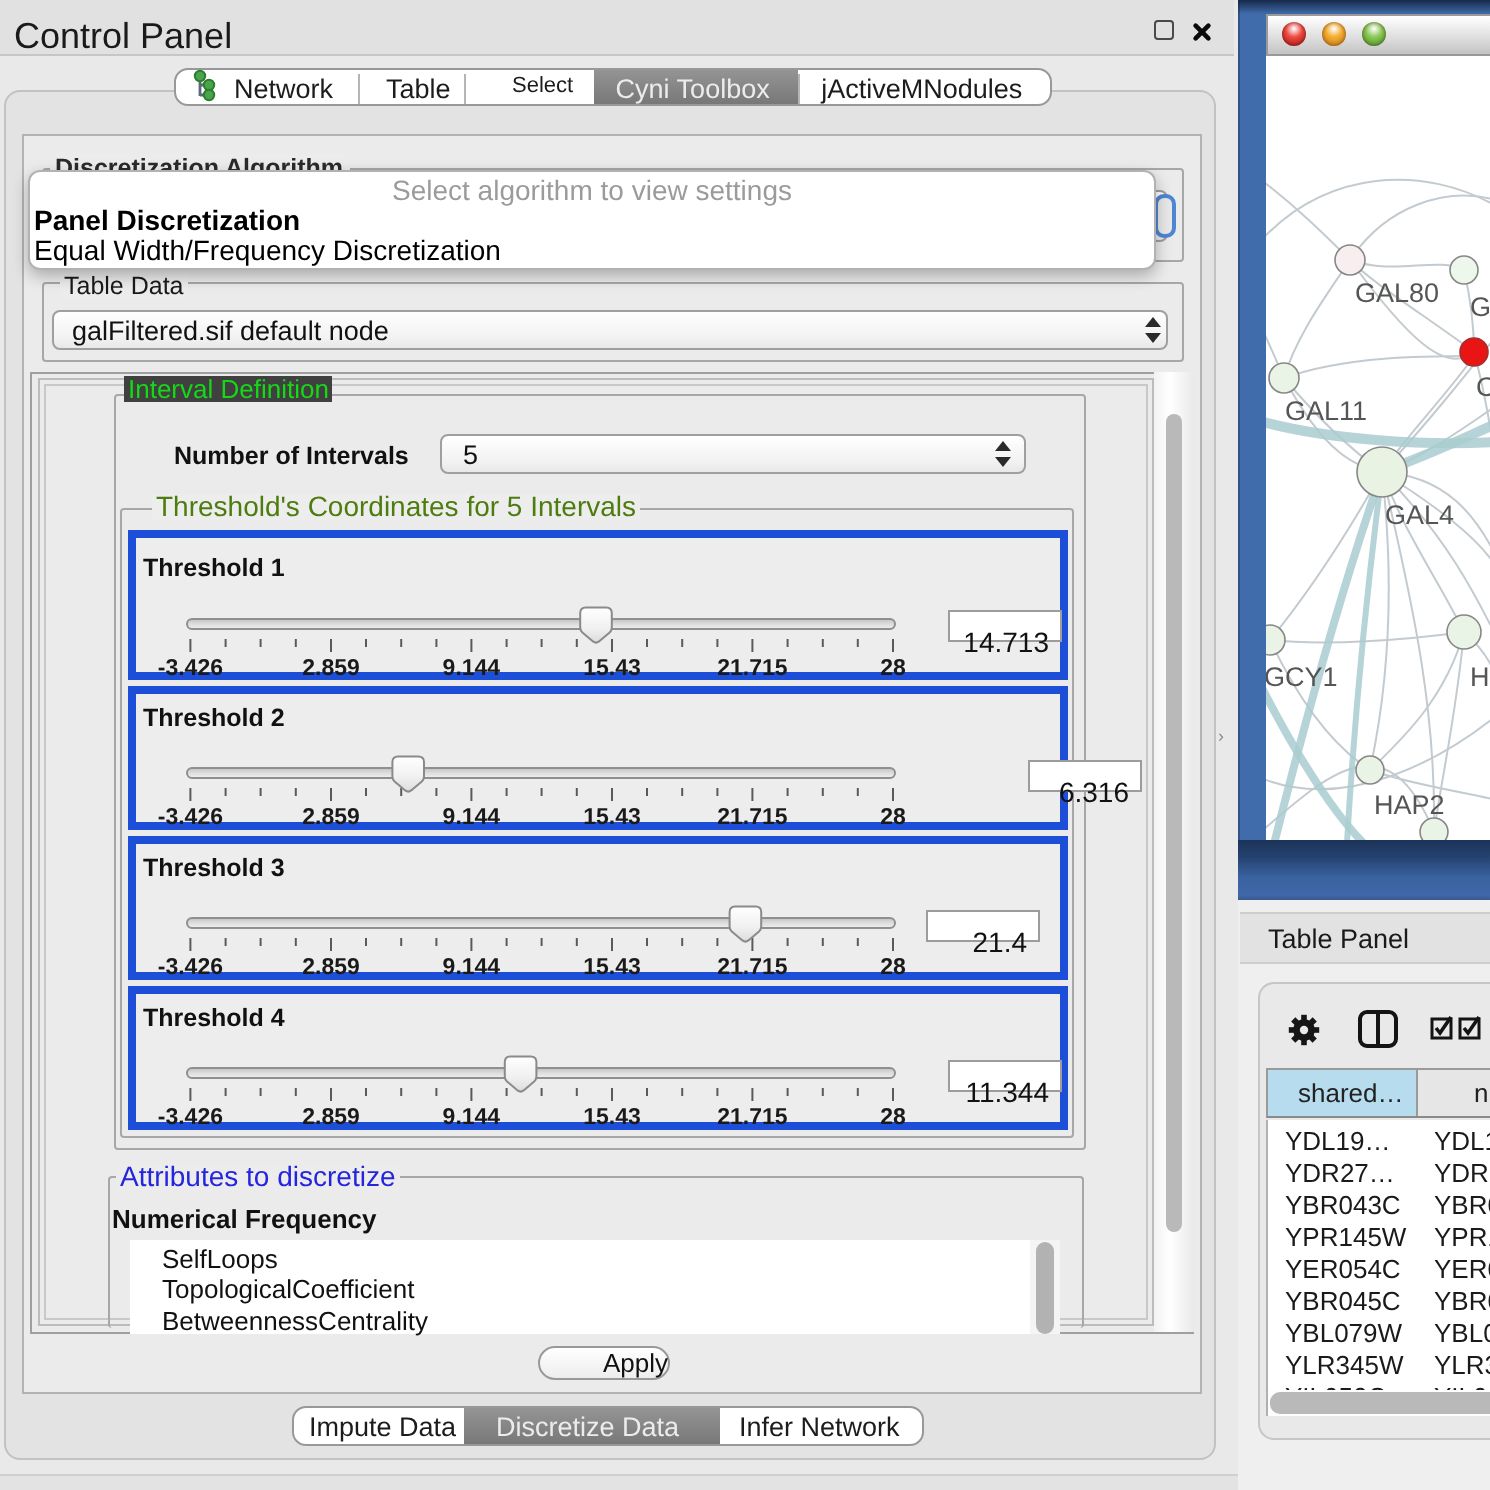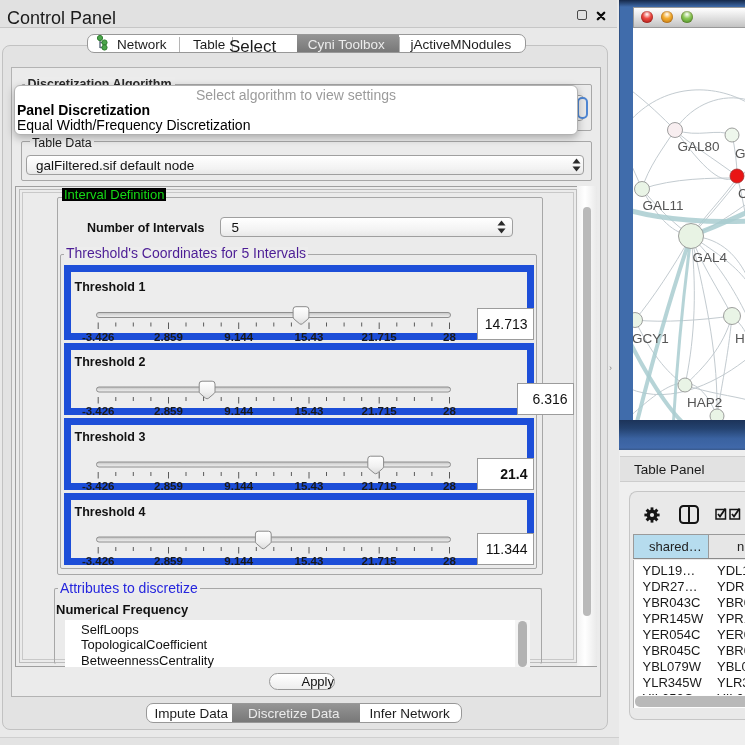--- a/index.html
+++ b/index.html
@@ -1,20 +1,20 @@
 <!DOCTYPE html>
 <html><head><meta charset="utf-8">
 <style>
   * { margin:0; padding:0; box-sizing:border-box; }
   html,body { width:745px; height:745px; overflow:hidden; }
   body { font-family:"Liberation Sans", sans-serif; background:#e9e9e9; position:relative; }
   .abs { position:absolute; }
-  .tpanel { position:absolute; left:64px; width:470px; background:#ededed; border:7px solid #1d4ed8; }
+  .tpanel { position:absolute; left:64px; width:470px; background:#ededed; border:4px solid #1d4ed8; }
   .tlabel { position:absolute; left:3.5px; font-size:12.5px; font-weight:bold; color:#111; }
-  .vbox { position:absolute; width:56.5px; height:32px; background:#fff; border:1px solid #9c9c9c;
+  .vbox { position:absolute; width:56.5px; height:16px; background:#fff; border:1px solid #9c9c9c;
           font-size:14px; color:#111; text-align:right; padding:7px 5px 0 0; }
   .gbox { position:absolute; border:1px solid #a7a7a7; border-radius:2px; }
   .gtitle { position:absolute; background:#ededed; padding:0 2px; line-height:13px; }
   .combo { position:absolute; background:linear-gradient(#ffffff,#f2f2f2 70%,#e8e8e8); border:1px solid #9f9f9f; border-radius:4px; }
   .combotext { position:absolute; font-size:13.5px; color:#111; }
 </style></head>
 <body>
 <svg width="0" height="0" style="position:absolute">
     <defs>
 <linearGradient id="trackg" x1="0" y1="0" x2="0" y2="1">
@@ -42,21 +42,21 @@
   </svg>
 <div class="abs" style="left:2px;top:45px;width:606px;height:685px;background:#e3e3e3;border:1px solid #c2c2c2;border-radius:8px;"></div>
 <div class="abs" style="left:11px;top:67px;width:590px;height:630px;background:#ebebeb;border:1px solid #b3b3b3;"></div>
 <div class="abs" style="left:87px;top:33.5px;width:438.5px;height:19.5px;background:#ffffff;border:1px solid #989898;border-radius:7px;overflow:hidden;">
     <div style="position:absolute;left:209px;top:0;width:101.7px;height:100%;background:linear-gradient(#949494,#787878);"></div>
     <div style="position:absolute;left:90.6px;top:2px;width:1px;height:15px;background:#b5b5b5;"></div>
     <div style="position:absolute;left:144.3px;top:2px;width:1px;height:15px;background:#b5b5b5;"></div>
     <div style="position:absolute;left:310.7px;top:2px;width:1px;height:15px;background:#b5b5b5;"></div>
     <div style="position:absolute;top:2px;font-size:13.5px;color:#1c1c1c;left:29px;">Network</div>
     <div style="position:absolute;top:2px;font-size:13.5px;color:#1c1c1c;left:105px;">Table</div>
-    <div style="position:absolute;top:2px;font-size:17px;color:#1c1c1c;left:141px;">Select</div>
+    <div style="position:absolute;top:2px;font-size:11px;color:#1c1c1c;left:168px;">Select</div>
     <div style="position:absolute;top:2px;font-size:13.5px;color:#1c1c1c;left:219.8px;color:#ececec;">Cyni Toolbox</div>
     <div style="position:absolute;top:2px;font-size:13.5px;color:#1c1c1c;left:322.6px;">jActiveMNodules</div>
   </div>
 <svg class="abs" style="left:94px;top:34px" width="16" height="18">
 <path d="M6,4 L6,14 M6,8.5 L10,8.5 M6,13.5 L10,13.5" stroke="#5a6a7a" stroke-width="1.4" fill="none"></path>
 <circle cx="6" cy="4" r="2.6" fill="#4aa54a" stroke="#2e7d2e"></circle>
     <circle cx="10.5" cy="8.5" r="2.6" fill="#4aa54a" stroke="#2e7d2e"></circle>
     <circle cx="10.5" cy="13.5" r="2.6" fill="#4aa54a" stroke="#2e7d2e"></circle>
   </svg>
 <div class="gbox" style="left:21px;top:84px;width:571px;height:47px;"></div>
@@ -70,30 +70,30 @@
 <svg style="position:absolute;left:571px;top:158px" width="11" height="14">
     <path d="M5.5,0.5 L9.5,5.5 L1.5,5.5 Z" fill="#2a2a2a"></path>
     <path d="M5.5,13.5 L9.5,8.5 L1.5,8.5 Z" fill="#2a2a2a"></path>
   </svg>
 <div class="abs" style="left:15px;top:185.5px;width:582px;height:481px;background:#ebebeb;border:1px solid #9f9f9f;"></div>
 <div class="abs" style="left:19px;top:189px;width:557.5px;height:474px;border:1px solid #bcbcbc;"></div>
 <div class="abs" style="left:22px;top:192px;width:551.5px;height:468px;border:1px solid #c8c8c8;"></div>
 <div class="abs" style="left:576.5px;top:186px;width:20px;height:480px;background:linear-gradient(90deg,#f2f2f2,#ffffff 40%,#e9e9e9);"></div>
 <div class="abs" style="left:583px;top:207px;width:8px;height:409px;background:#b9b9b9;border-radius:4px;"></div>
 <div class="gbox" style="left:57px;top:197px;width:486px;height:378px;"></div>
-<div class="gtitle" style="left:62px;top:188px;font-size:13px;color:#16d916;background:#000000;">Interval Definition</div>
+<div class="gtitle" style="left:62px;top:188px;font-size:13px;color:#16d916;background:#404040;">Interval Definition</div>
 <div class="abs" style="left:87px;top:220.5px;font-size:12.5px;font-weight:bold;color:#111;">Number of Intervals</div>
 <div class="combo" style="left:219.5px;top:216.5px;width:293.5px;height:20px;"></div>
 <div class="combotext" style="left:231.5px;top:220px;">5</div>
 <svg style="position:absolute;left:496px;top:220px" width="11" height="14">
     <path d="M5.5,0.5 L9.5,5.5 L1.5,5.5 Z" fill="#2a2a2a"></path>
     <path d="M5.5,13.5 L9.5,8.5 L1.5,8.5 Z" fill="#2a2a2a"></path>
   </svg>
 <div class="gbox" style="left:60px;top:254px;width:477px;height:315px;"></div>
-<div class="gtitle" style="left:64px;top:247px;font-size:14px;color:#4c1d95;background:#ededed;">Threshold's Coordinates for 5 Intervals</div>
+<div class="gtitle" style="left:76px;top:247px;font-size:14px;color:#4d7c0f;background:#ededed;">Threshold's Coordinates for 5 Intervals</div>
 <div class="tpanel" style="top:264.5px;height:75.5px">
     <div class="tlabel" style="top:8.5px">Threshold 1</div>
     <div style="position:absolute;left:0;top:0;width:470px;height:75px">
       <svg width="470" height="75.5" style="position:absolute;left:0;top:0">
         <rect x="25.5" y="40.5" width="354.0" height="5" rx="2.5" fill="url(#trackg)" stroke="#8f8f8f" stroke-width="1"></rect>
         <line x1="27.2" y1="50.5" x2="27.2" y2="57.0" stroke="#5a5a5a" stroke-width="1"></line>
         <line x1="44.8" y1="50.5" x2="44.8" y2="54.5" stroke="#5a5a5a" stroke-width="1"></line>
         <line x1="62.3" y1="50.5" x2="62.3" y2="54.5" stroke="#5a5a5a" stroke-width="1"></line>
         <line x1="79.9" y1="50.5" x2="79.9" y2="54.5" stroke="#5a5a5a" stroke-width="1"></line>
         <line x1="97.5" y1="50.5" x2="97.5" y2="57.0" stroke="#5a5a5a" stroke-width="1"></line>
@@ -195,21 +195,21 @@
         <text x="97.5" y="65" font-family="Liberation Sans, sans-serif" font-size="11.5" font-weight="bold" fill="#1a1a1a" text-anchor="middle">2.859</text>
         <text x="167.7" y="65" font-family="Liberation Sans, sans-serif" font-size="11.5" font-weight="bold" fill="#1a1a1a" text-anchor="middle">9.144</text>
         <text x="238.0" y="65" font-family="Liberation Sans, sans-serif" font-size="11.5" font-weight="bold" fill="#1a1a1a" text-anchor="middle">15.43</text>
         <text x="308.2" y="65" font-family="Liberation Sans, sans-serif" font-size="11.5" font-weight="bold" fill="#1a1a1a" text-anchor="middle">21.715</text>
         <text x="378.5" y="65" font-family="Liberation Sans, sans-serif" font-size="11.5" font-weight="bold" fill="#1a1a1a" text-anchor="middle">28</text>
         <g transform="translate(304.7,39.5)">
           <path d="M -5.1,-8.3 L 5.1,-8.3 Q 7.9,-8.3 7.9,-5.5 L 7.9,1.8 Q 7.9,3.2 6.8,4.2 L 1.5,8.7 Q 0,9.9 -1.5,8.7 L -6.8,4.2 Q -7.9,3.2 -7.9,1.8 L -7.9,-5.5 Q -7.9,-8.3 -5.1,-8.3 Z" fill="url(#thumbg)" stroke="#8a8a8a" stroke-width="1"></path>
         </g>
       </svg>
     </div>
-    <div class="vbox" style="left:406px;top:33px;font-weight:bold;">21.4</div>
+    <div class="vbox" style="left:395px;top:33px;">21.4</div>
   </div>
 <div class="tpanel" style="top:493px;height:72px">
     <div class="tlabel" style="top:5px">Threshold 4</div>
     <div style="position:absolute;left:0;top:0;width:470px;height:72px">
       <svg width="470" height="72" style="position:absolute;left:0;top:0">
         <rect x="25.5" y="37.0" width="354.0" height="5" rx="2.5" fill="url(#trackg)" stroke="#8f8f8f" stroke-width="1"></rect>
         <line x1="27.2" y1="47" x2="27.2" y2="53.5" stroke="#5a5a5a" stroke-width="1"></line>
         <line x1="44.8" y1="47" x2="44.8" y2="51" stroke="#5a5a5a" stroke-width="1"></line>
         <line x1="62.3" y1="47" x2="62.3" y2="51" stroke="#5a5a5a" stroke-width="1"></line>
         <line x1="79.9" y1="47" x2="79.9" y2="51" stroke="#5a5a5a" stroke-width="1"></line>

